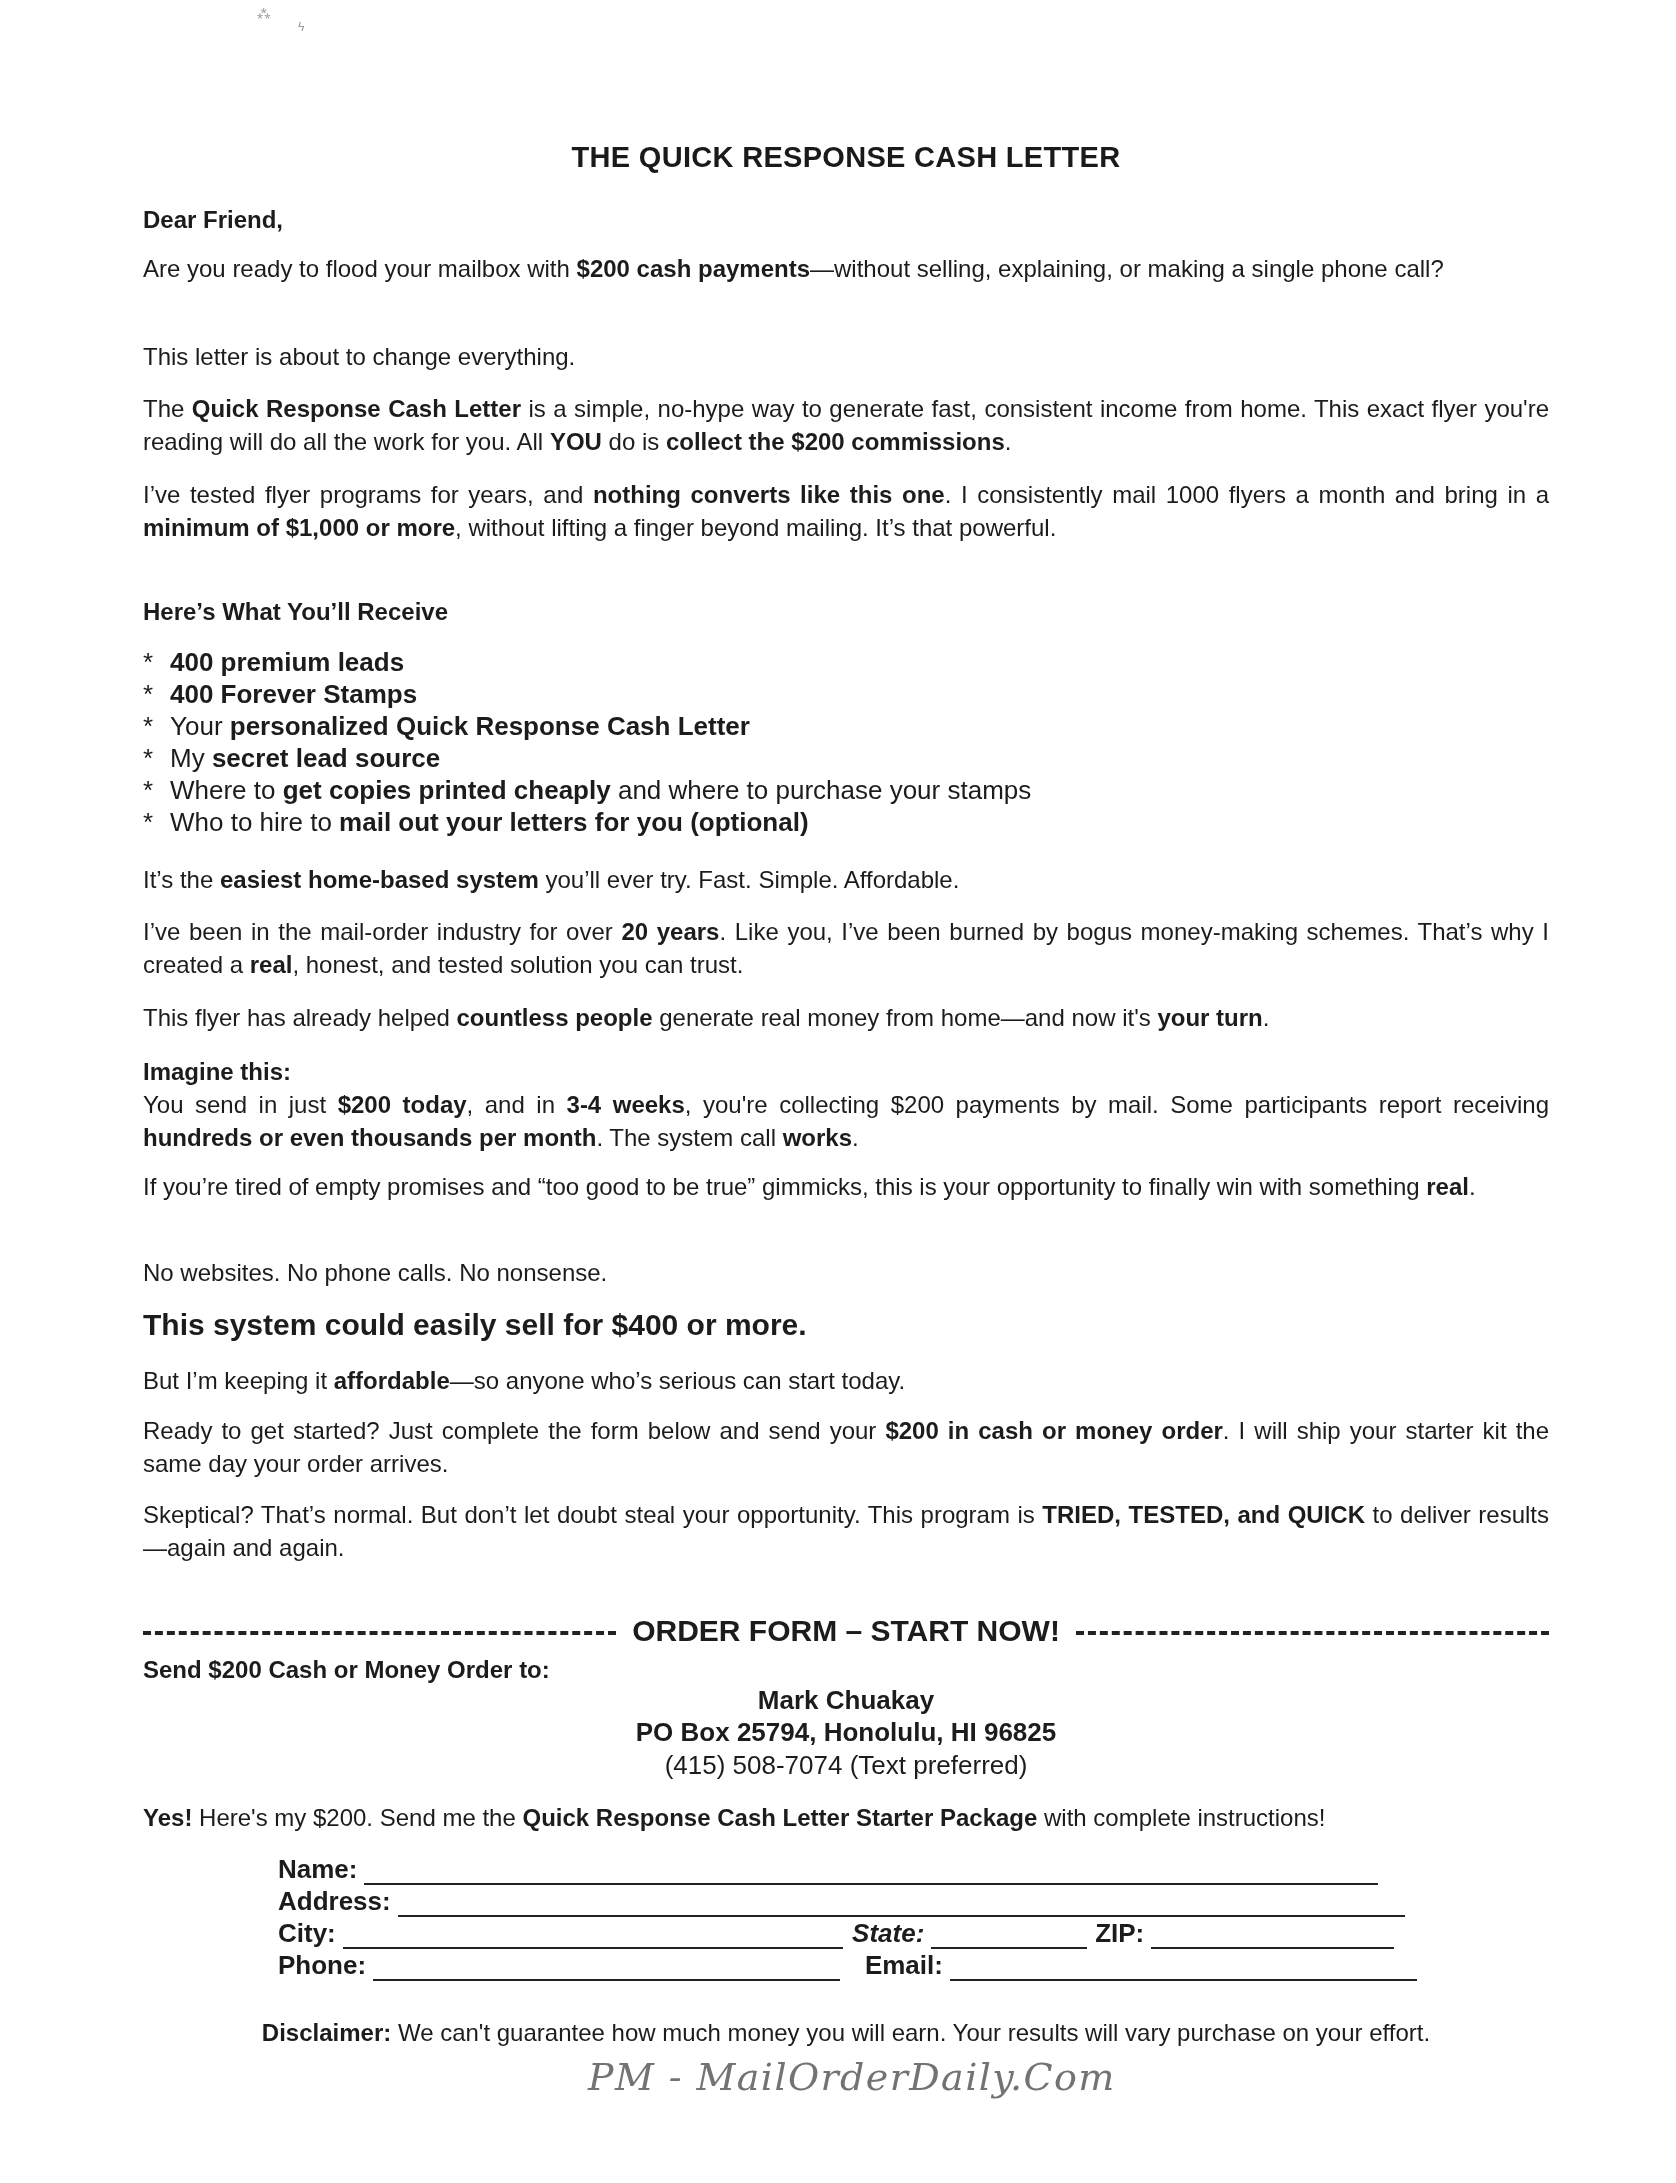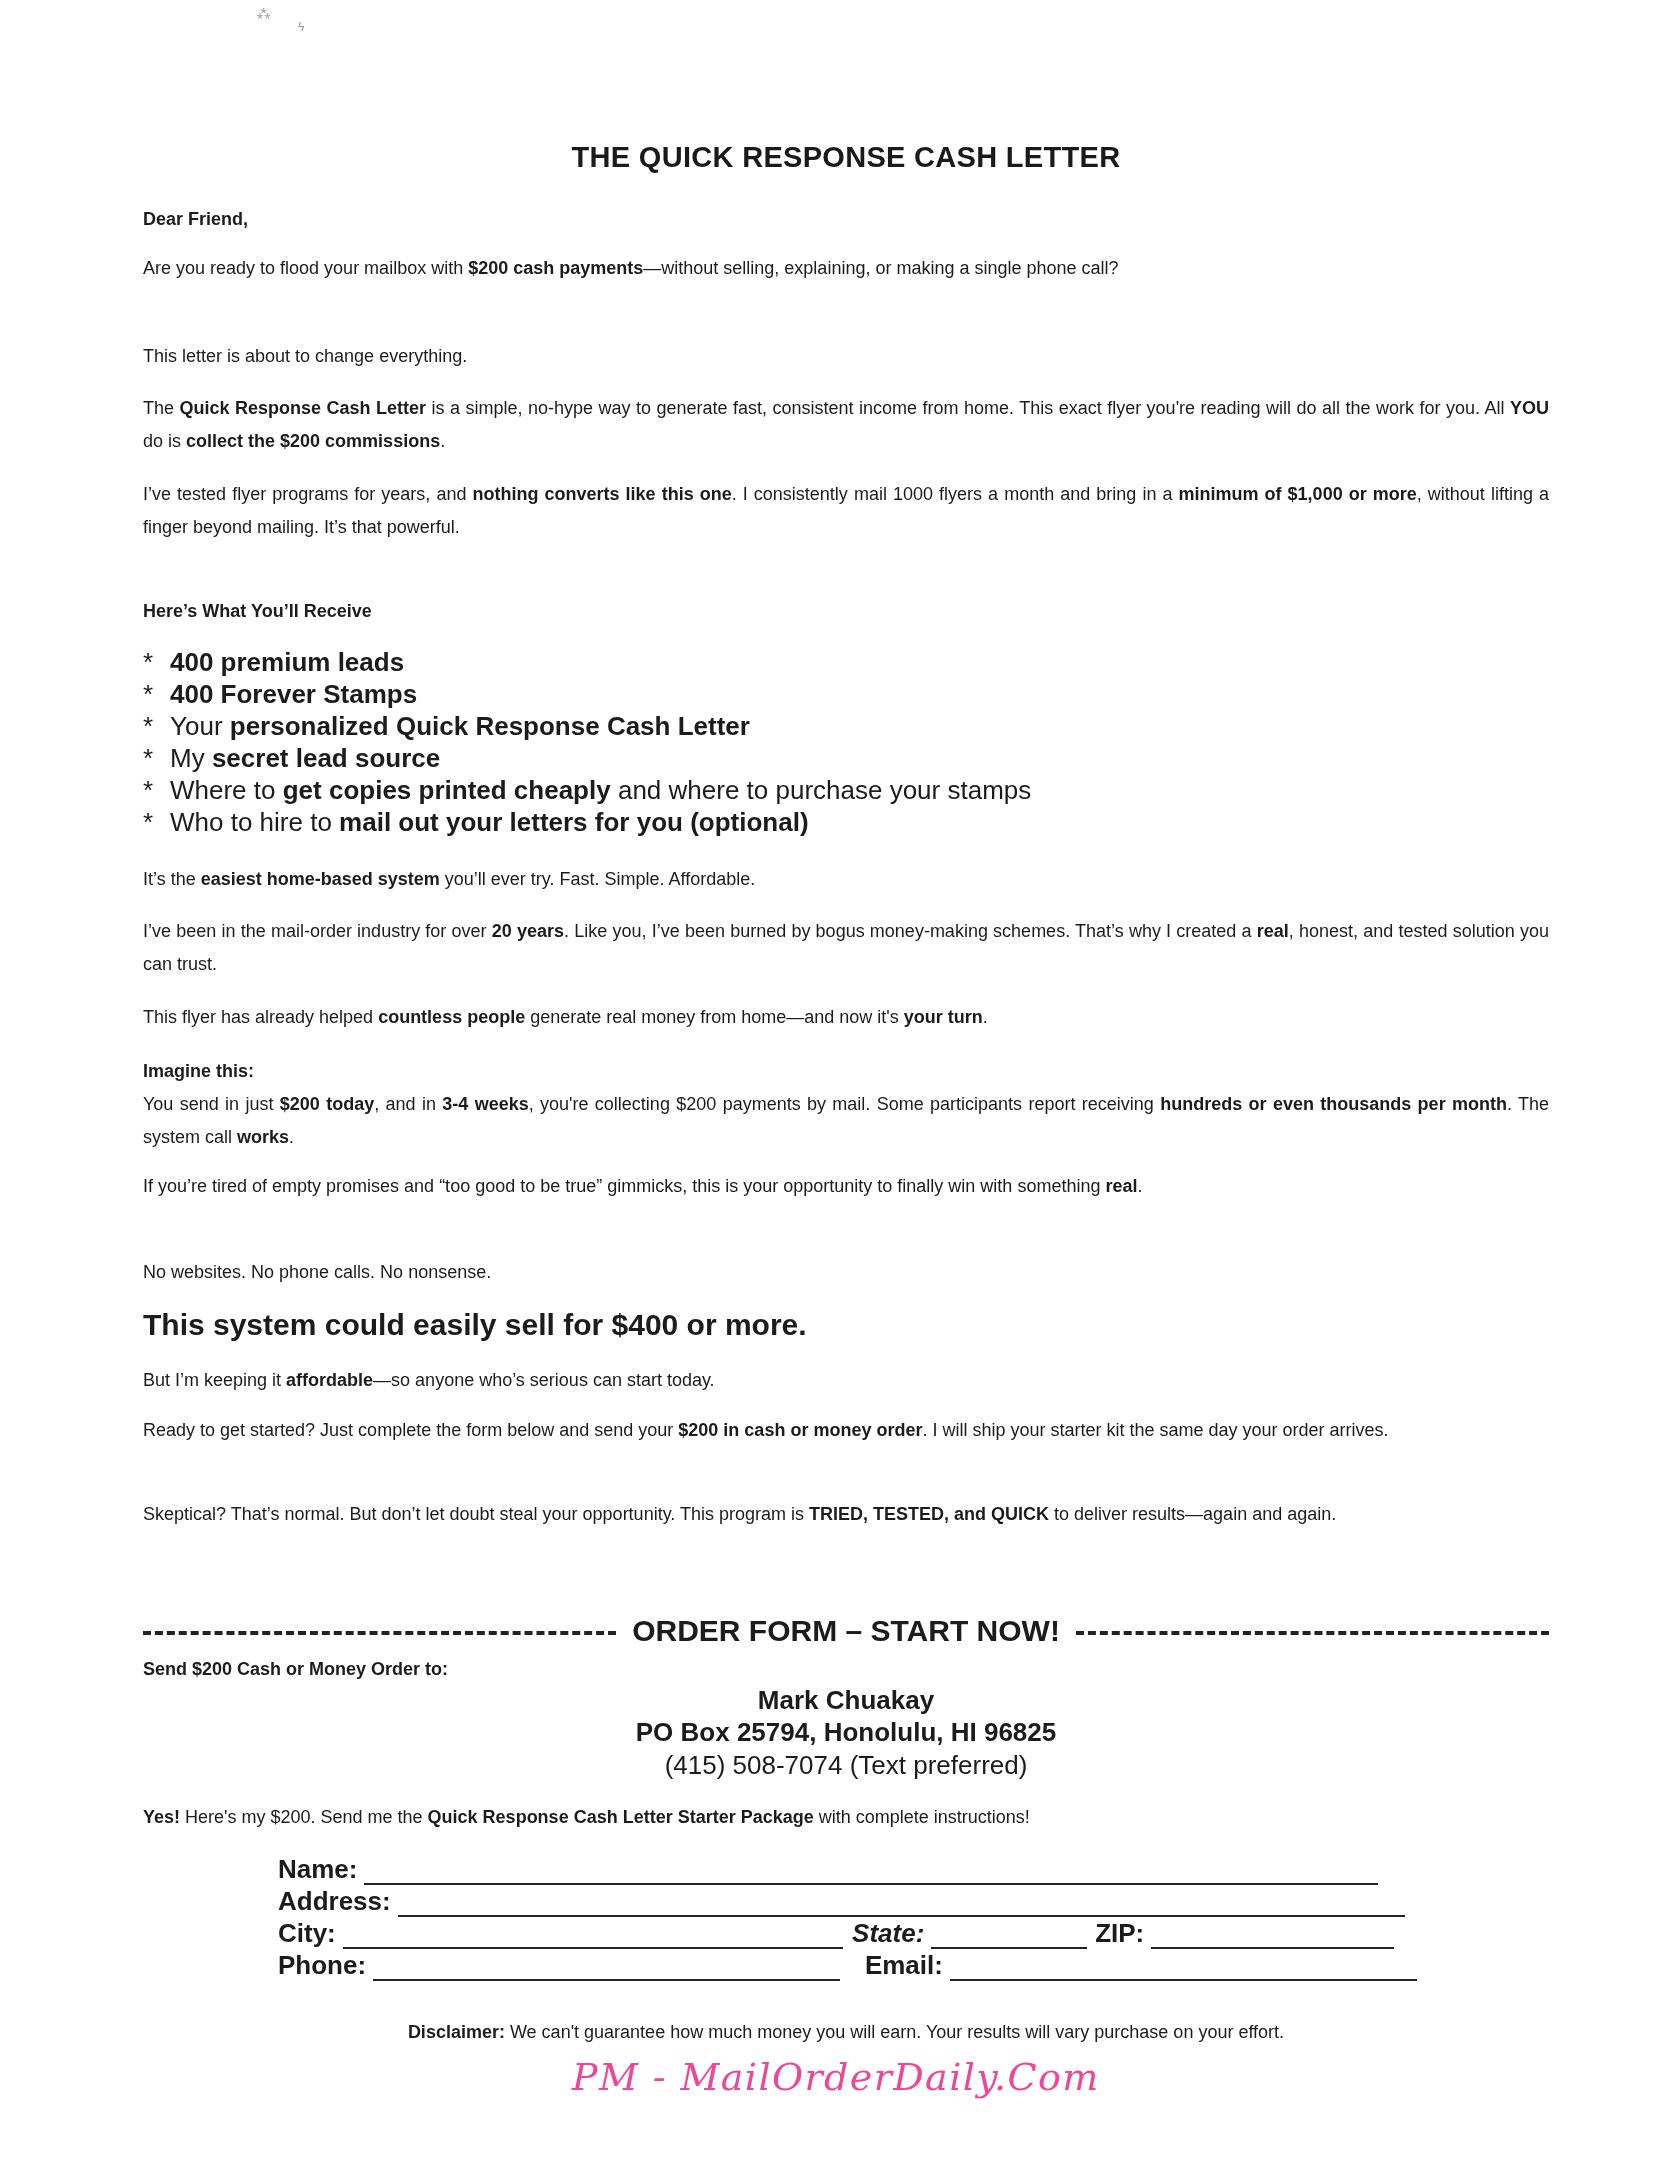--- a/index.html
+++ b/index.html
@@ -6,37 +6,37 @@
   body {
     width: 1676px; height: 2183px; position: relative; overflow: hidden;
     font-family: "Liberation Sans", sans-serif; color: #1c1c1c;
   }
   .page { position: absolute; left: 143px; top: 0; width: 1406px; }
   .speck { position: absolute; color: #9a9a9a; font-size: 12px; }
   .title {
     position: absolute; left: 0; width: 100%; top: 141px; text-align: center;
     font-weight: bold; font-size: 29px; letter-spacing: 0.3px; color: #1a1a1a;
   }
-  .p { position: absolute; left: 0; width: 1406px; font-size: 18px; line-height: 33px; text-align: justify; }
+  .p { position: absolute; left: 0; width: 1406px; font-size: 24px; line-height: 33px; text-align: justify; }
   .p b { font-weight: bold; }
   .hd { font-weight: bold; }
   .big { font-size: 30px; font-weight: bold; }
   .list { position: absolute; left: 0; top: 646px; font-size: 26px; line-height: 32px; }
   .li { display: flex; }
   .li .star { width: 27px; }
   .divider { position: absolute; left: 0; width: 1406px; top: 1594px; display: flex; align-items: center; font-size: 30px; font-weight: bold; white-space: nowrap; margin-top: 20px; }
   .dash { flex: 1; border-top: 4.7px dashed #222; height: 0; margin-top: 4px; }
   .divider .lbl { padding: 0 16px; font-weight: normal; font-weight: 600; }
   .addr { position: absolute; left: 0; width: 1406px; text-align: center; font-size: 26px; line-height: 32px; }
   .form { position: absolute; left: 135px; top: 1853px; width: 1149px; font-size: 26px; font-weight: bold; }
   .row { display: flex; align-items: flex-end; height: 32px; }
   .line { border-bottom: 2.7px solid #222; height: 20px; margin-left: 6.8px; }
   .handwriting {
-    position: absolute; left: 572px; top: 2055px; font-family: "DejaVu Serif", serif;
-    font-style: italic; font-size: 38px; color: #ec4899; letter-spacing: 1.4px;
+    position: absolute; left: 588px; top: 2055px; font-family: "DejaVu Serif", serif;
+    font-style: italic; font-size: 38px; color: #737373; letter-spacing: 1.4px;
   }
 </style>
 </head>
 <body>
 
 <span class="speck" style="left:257px;top:4px;">⁂</span>
 <span class="speck" style="left:298px;top:20px;">ϟ</span>
 
 <div class="page">
   <div class="title">THE QUICK RESPONSE CASH LETTER</div>

